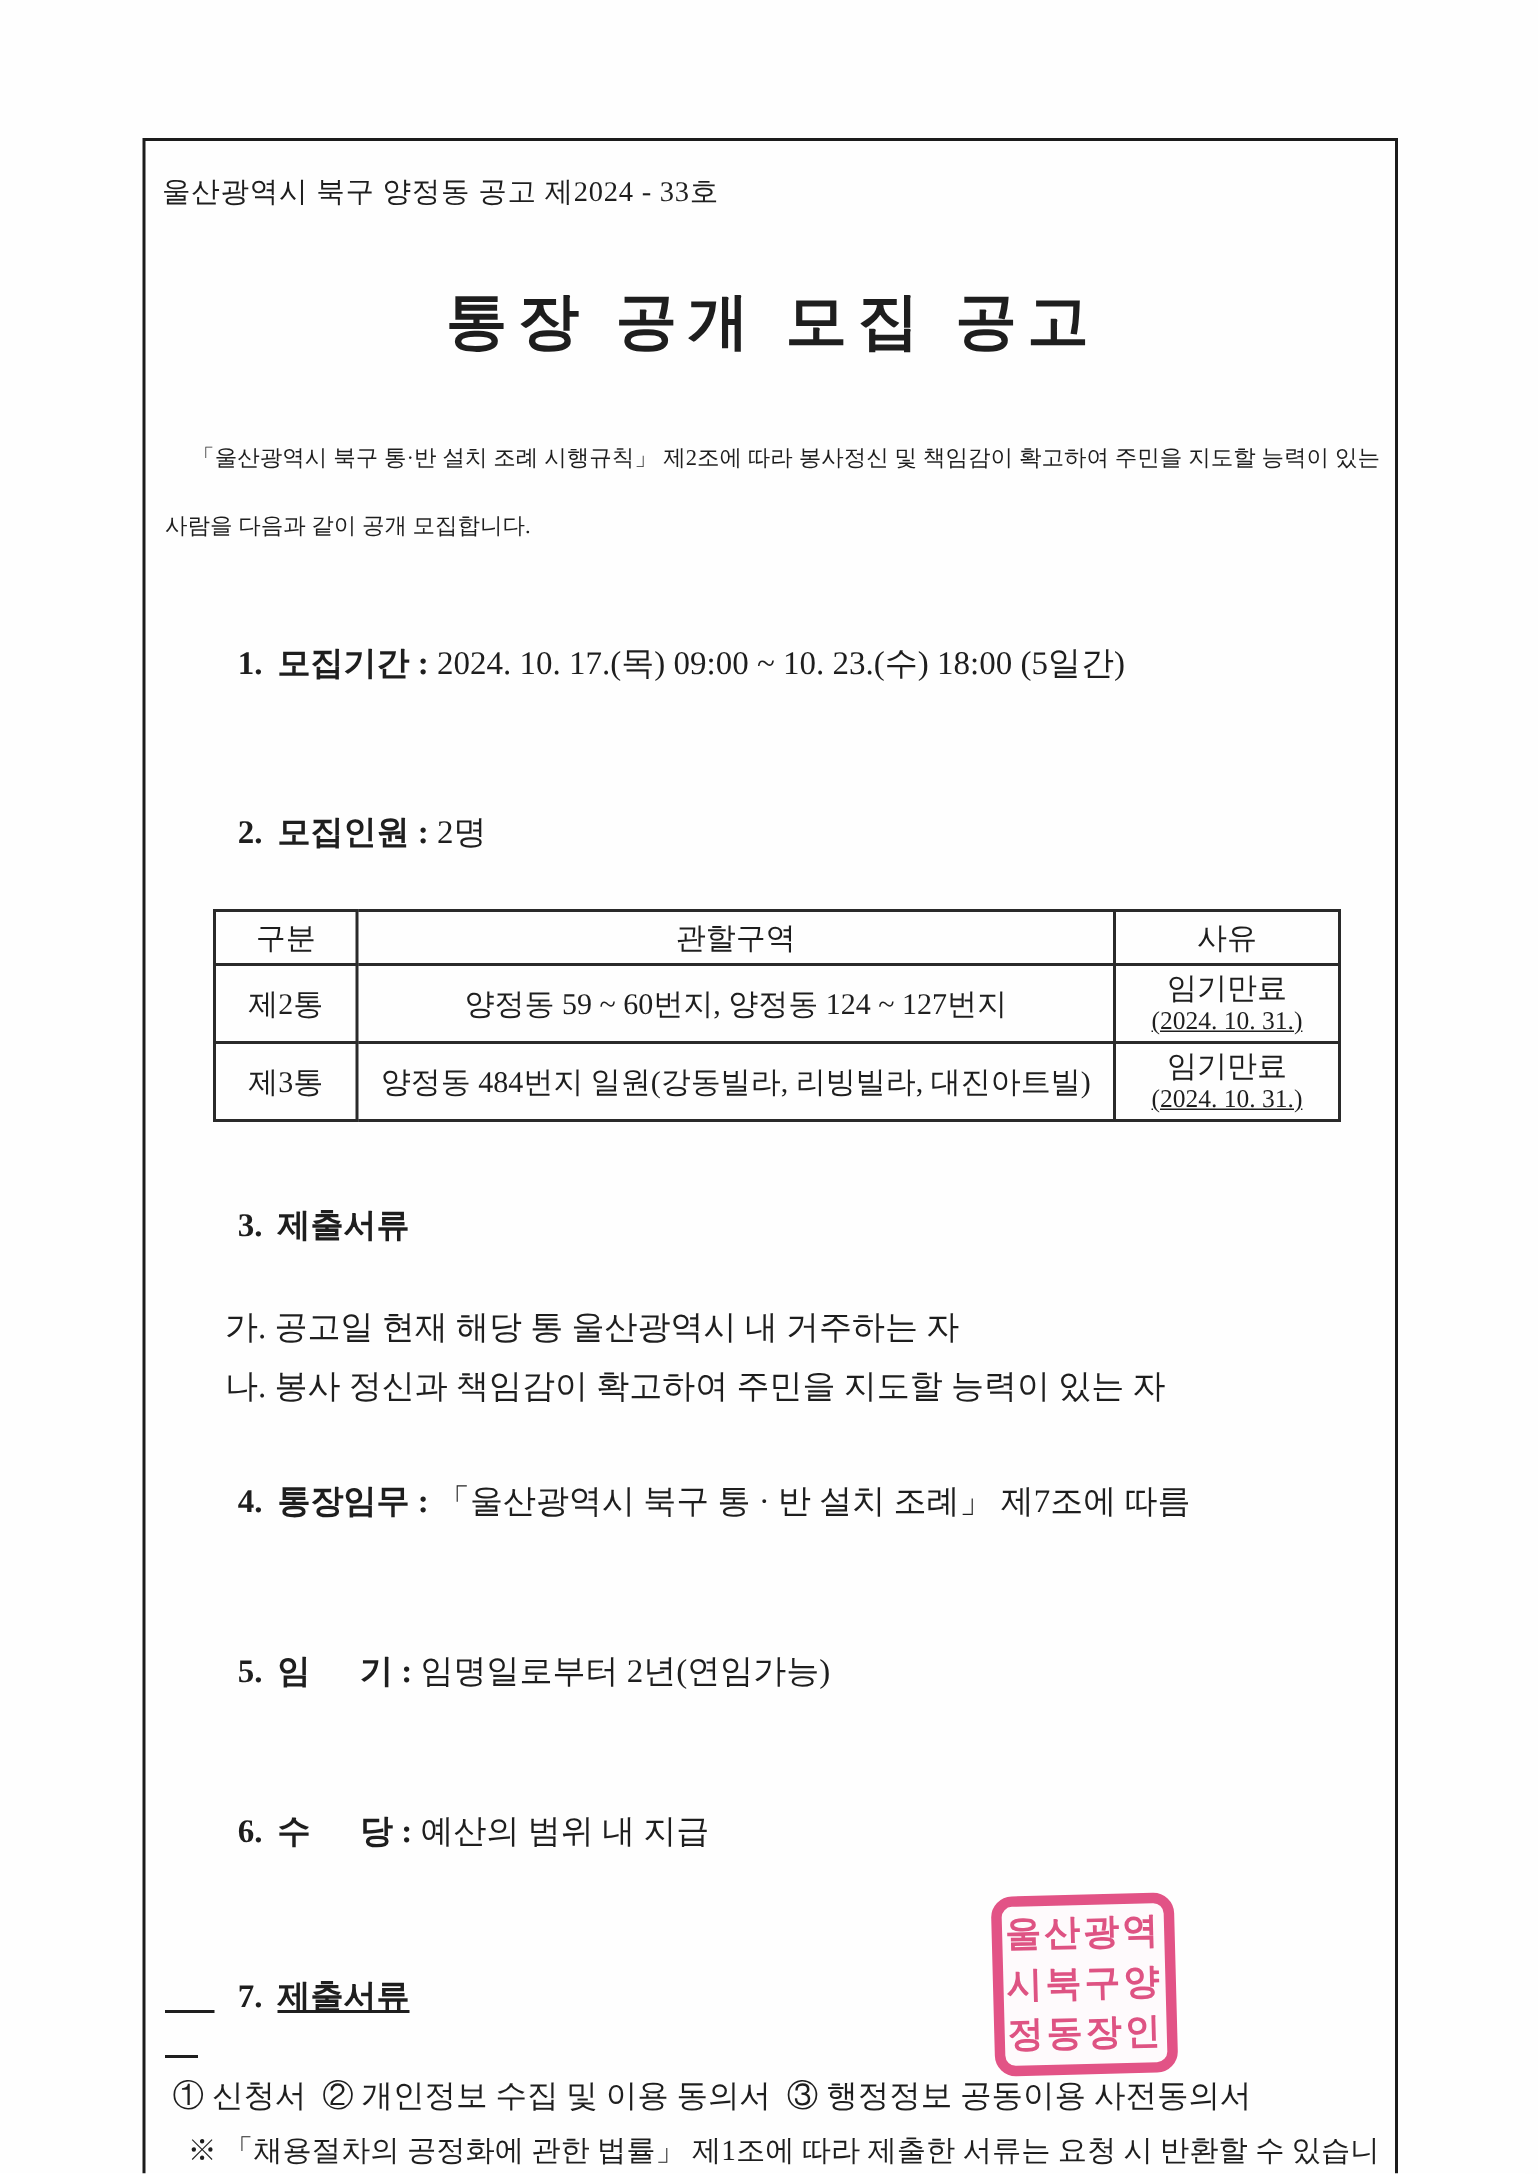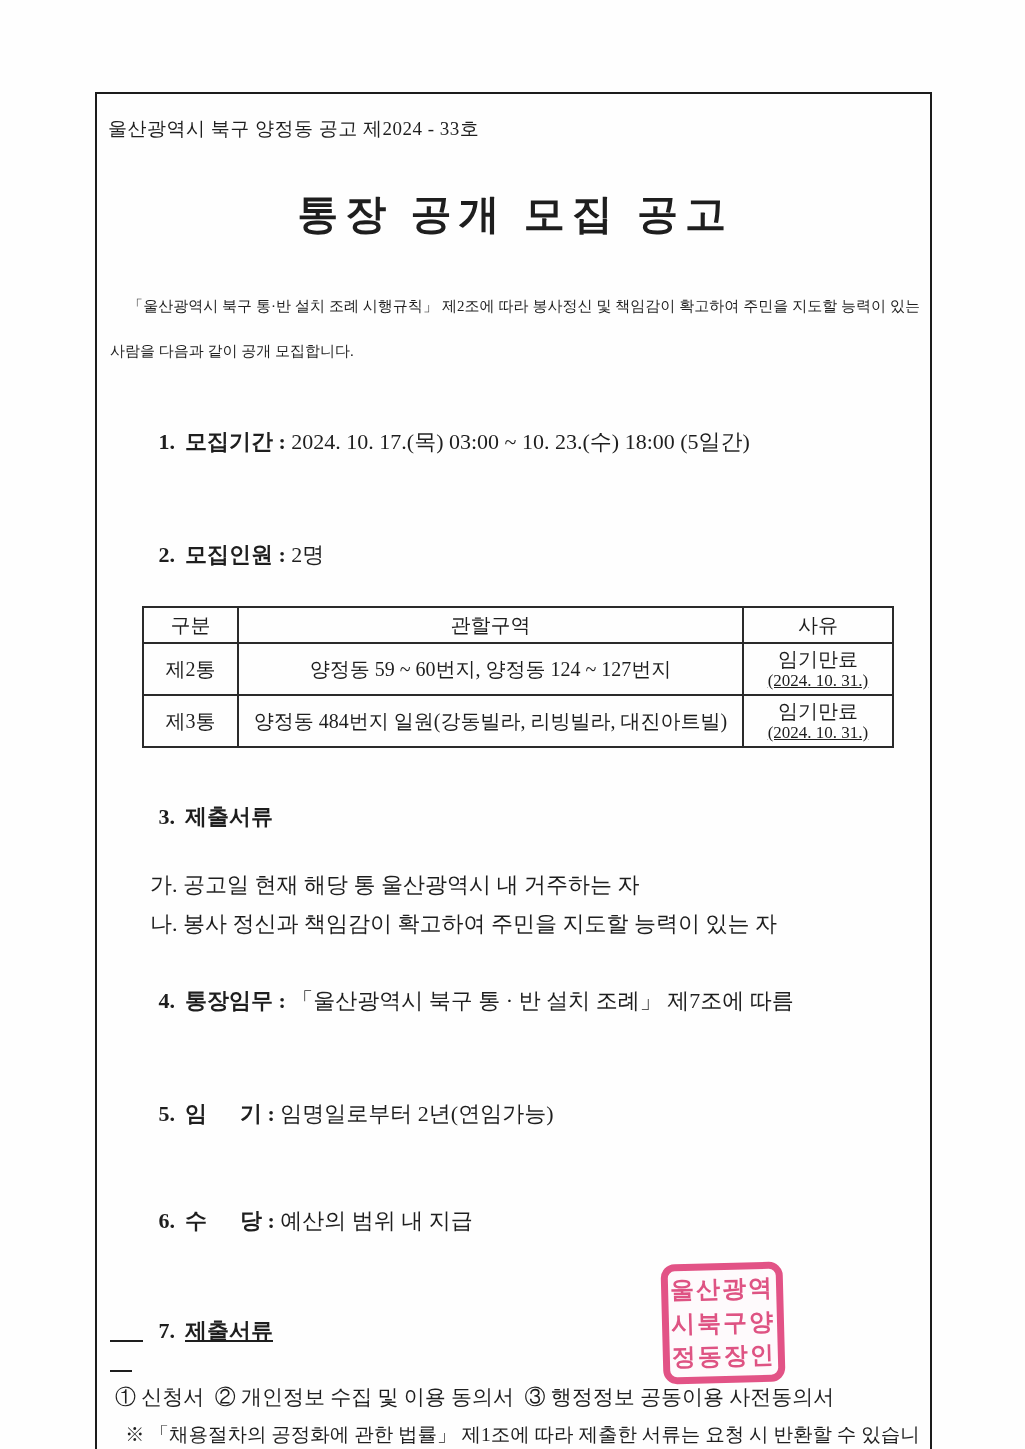--- a/index.html
+++ b/index.html
@@ -63,21 +63,21 @@
 <div class="page">
   <div class="frame">
 
     <p class="doc-number">울산광역시 북구 양정동 공고 제2024 - 33호</p>
 
     <h1 class="title">통장 공개 모집 공고</h1>
 
     <p class="intro">「울산광역시 북구 통·반 설치 조례 시행규칙」 제2조에 따라 봉사정신 및 책임감이 확고하여 주민을 지도할 능력이 있는 사람을 다음과 같이 공개 모집합니다.</p>
 
     <p class="item m-item1">
-      <span class="no">1.</span><span class="label">모집기간 : </span><span class="value">2024. 10. 17.(목) 03:00 ~ 10. 23.(수) 18:00 (5일간)</span>
+      <span class="no">1.</span><span class="label">모집기간 : </span><span class="value">2024. 10. 17.(목) 09:00 ~ 10. 23.(수) 18:00 (5일간)</span>
     </p>
 
     <p class="item m-item2">
       <span class="no">2.</span><span class="label">모집인원 : </span><span class="value">2명</span>
     </p>
 
     <table class="tbl">
       <colgroup>
         <col class="col-division">
           <col class="col-area">

